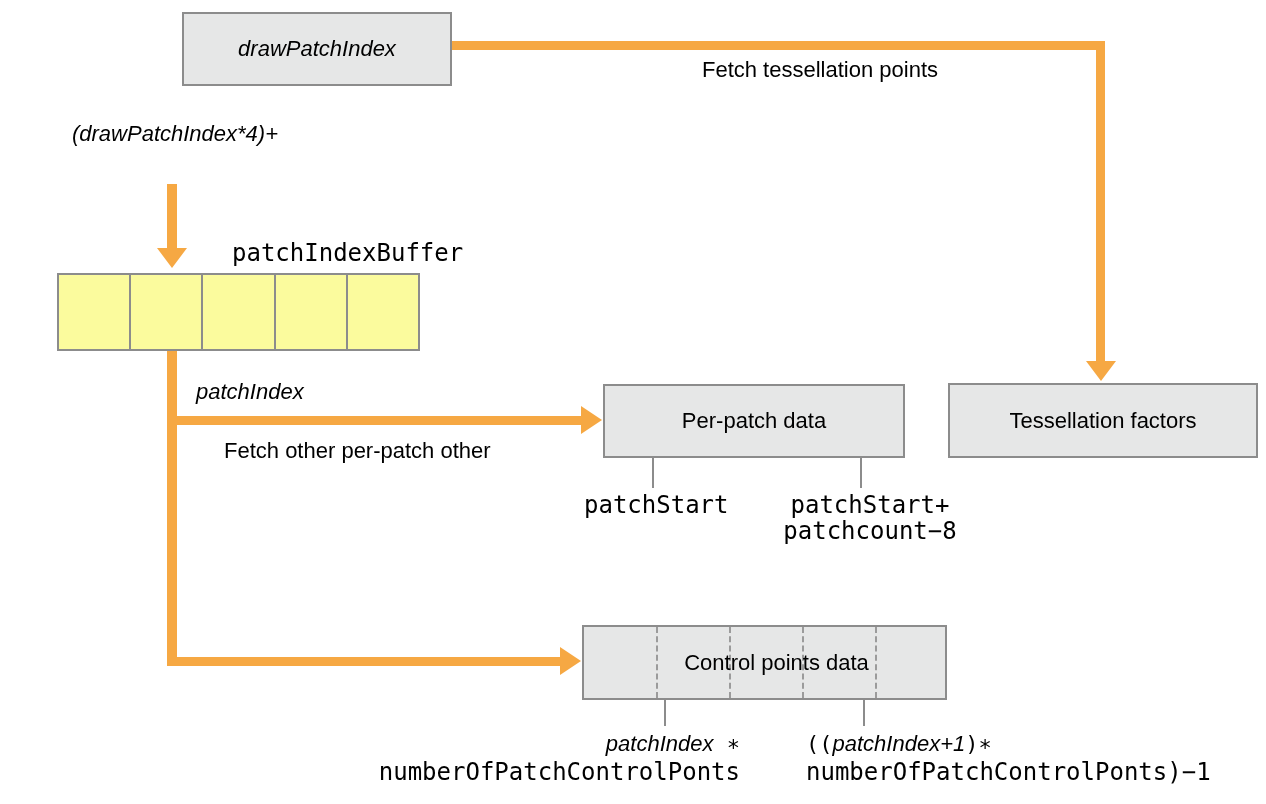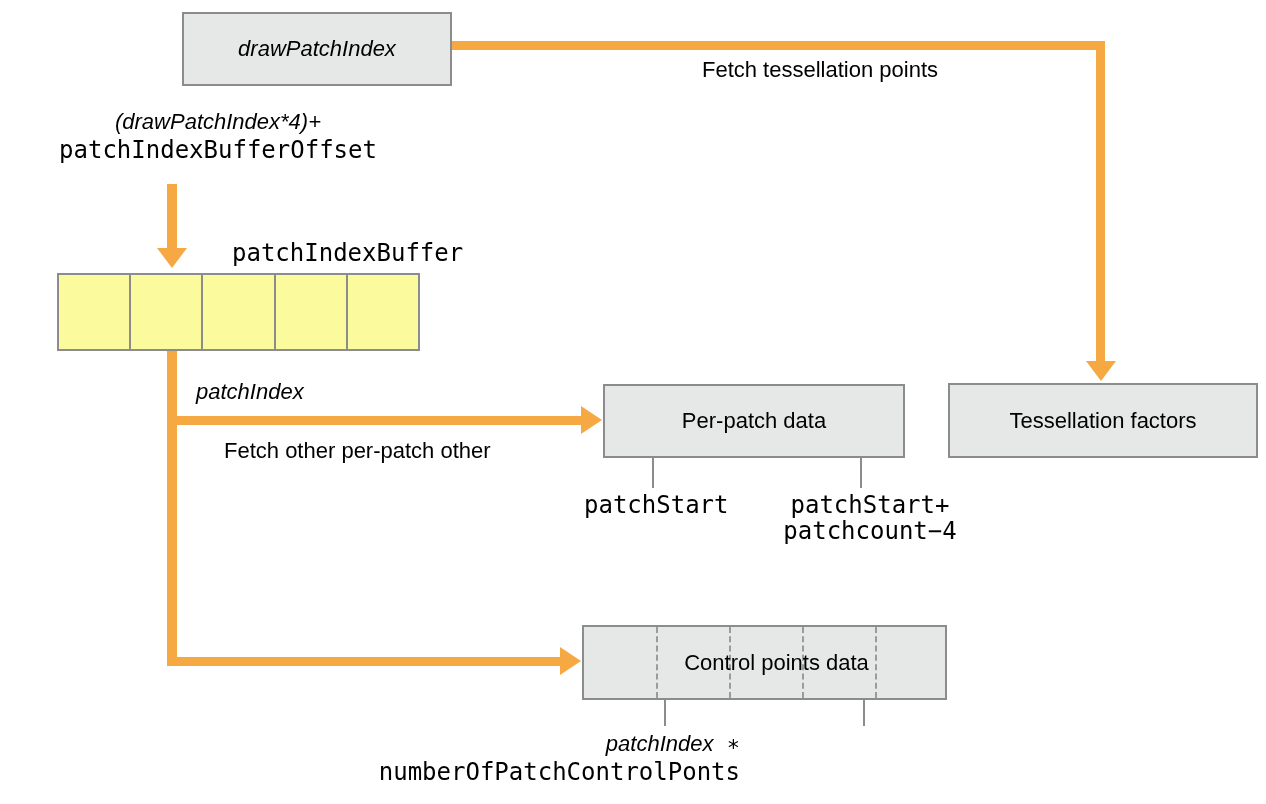--- a/index.html
+++ b/index.html
@@ -50,23 +50,22 @@
 
   <div class="node it" style="left:182px; top:12px; width:270px; height:74px;">
     <span>drawPatchIndex</span>
   </div>
 
   <div class="o-seg" style="left:452px; top:41px; width:653px; height:9px;"></div>
   <div class="o-seg" style="left:1096px; top:41px; width:9px; height:320px;"></div>
   <div class="head head-down" style="left:1086px; top:361px;"></div>
   <div class="lbl sans t-center" style="left:660px; top:57px; width:320px;">Fetch tessellation points</div>
 
-  <div class="lbl t-center" style="left:10px; top:108px; width:330px; line-height:28px;margin-left:43px;">
+  <div class="lbl t-center" style="left:10px; top:120px; width:330px; line-height:28px;">
     <div class="sans it">(drawPatchIndex*4)+</div>
-    <div class="mono">patchIndexBufferOffset</div>
   </div>
 
   <div class="o-seg" style="left:167px; top:184px; width:10px; height:64px;"></div>
   <div class="head head-down" style="left:157px; top:248px;"></div>
 
   <div class="lbl mono" style="left:232px; top:240px;">patchIndexBuffer</div>
   <div class="buffer" style="left:57px; top:273px; width:363px; height:78px;">
     <div class="cell"></div>
     <div class="cell"></div>
     <div class="cell"></div>
@@ -83,21 +82,21 @@
   <div class="lbl sans" style="left:224px; top:438px;">Fetch other per-patch other</div>
 
   <div class="node" style="left:603px; top:384px; width:302px; height:74px;">
     <span>Per-patch data</span>
   </div>
   <div class="tick" style="left:652px; top:458px; height:30px;"></div>
   <div class="tick" style="left:860px; top:458px; height:30px;"></div>
   <div class="lbl mono" style="left:584px; top:492px;">patchStart</div>
   <div class="lbl mono t-center" style="left:770px; top:492px; width:200px;">
     <div>patchStart+</div>
-    <div>patchcount−4</div>
+    <div>patchcount−8</div>
   </div>
 
   <div class="node" style="left:948px; top:383px; width:310px; height:75px;">
     <span>Tessellation factors</span>
   </div>
 
   <div class="o-seg" style="left:167px; top:657px; width:393px; height:9px;"></div>
   <div class="head head-right" style="left:560px; top:647px;"></div>
 
   <div class="node" style="left:582px; top:625px; width:365px; height:75px;">
@@ -110,14 +109,20 @@
   <div class="tick" style="left:664px; top:700px; height:26px;"></div>
   <div class="tick" style="left:863px; top:700px; height:26px;"></div>
 
   <div class="lbl t-right" style="left:340px; top:731px; width:400px;">
     <div>
       <span class="sans it">patchIndex</span><span class="mono" style="font-size:22px;"> ∗</span>
     </div>
     <div class="mono">numberOfPatchControlPonts</div>
   </div>
 
+  <div class="lbl" style="left:806px; top:731px;">
+    <div>
+      <span class="mono" style="font-size:22px;">((</span><span class="sans it">patchIndex+1</span><span class="mono" style="font-size:22px;">)∗</span>
+    </div>
+    <div class="mono">numberOfPatchControlPonts)−1</div>
+  </div>
 
 </div>
 
 </body></html>

